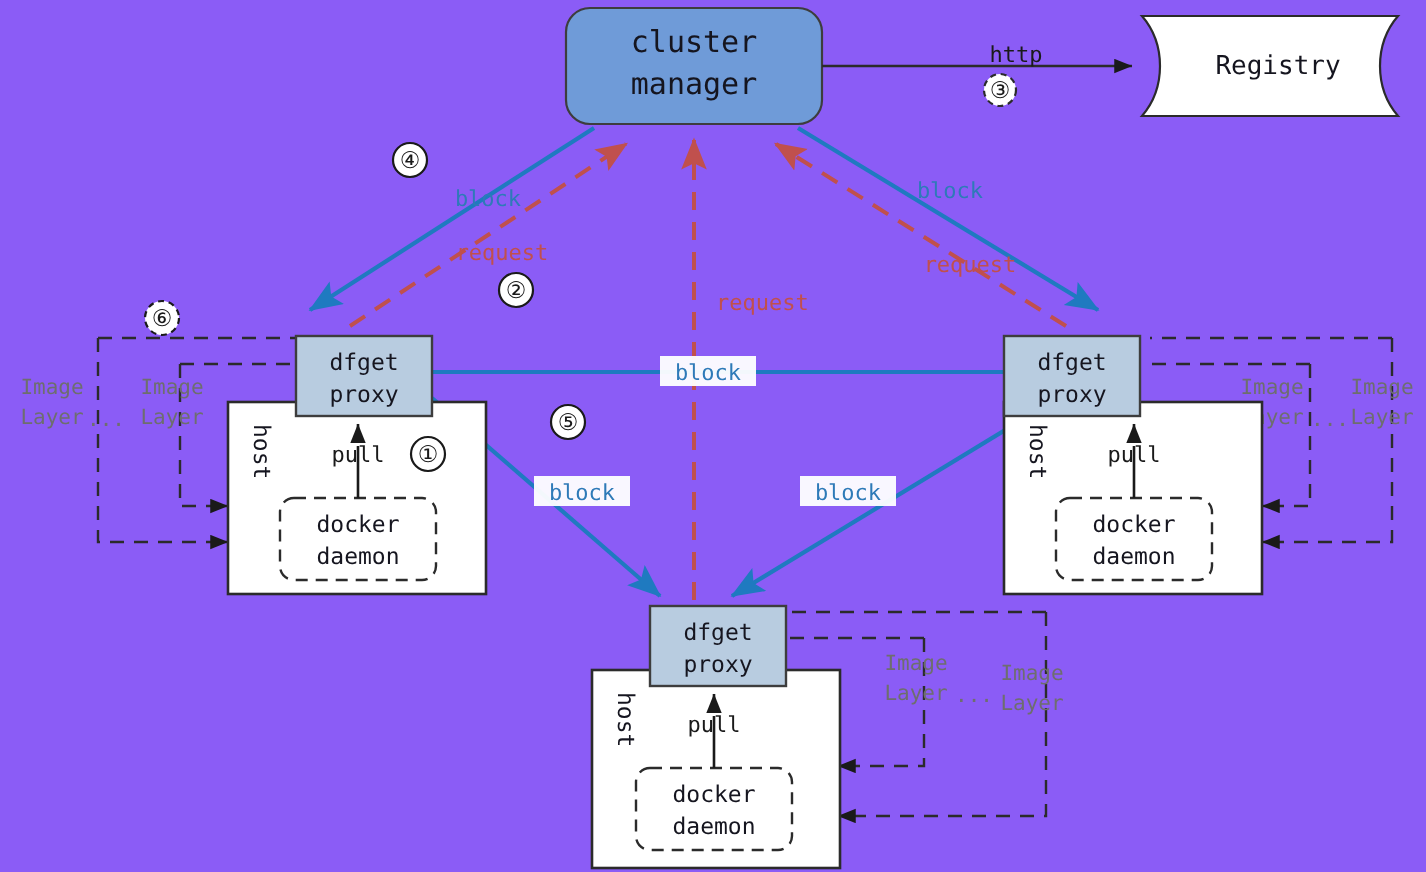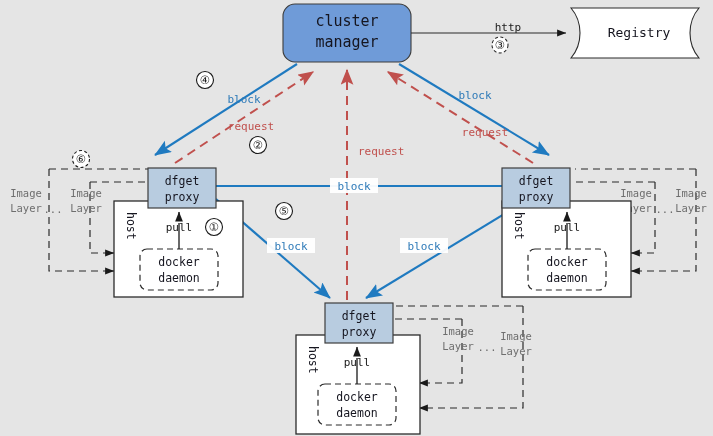--- a/index.html
+++ b/index.html
@@ -1,16 +1,16 @@
 <!DOCTYPE html>
 <html><head>
 <meta charset="utf-8">
 <style>
   html,body{margin:0;padding:0;background:#ffffff;}
-  #canvas{position:relative;width:713px;height:436px;background:#e5e5e5;
+  #canvas{position:relative;width:713px;height:436px;background:#8b5cf6;
           font-family:"DejaVu Sans Mono","Liberation Mono",monospace;overflow:hidden;}
   svg{position:absolute;left:0;top:0;width:713px;height:436px;}
   text{font-family:"DejaVu Sans Mono","Liberation Mono",monospace;}
   .lbl-blue{fill:#2e7ab8;font-size:11px;}
   .lbl-red{fill:#c0504d;font-size:11px;}
   .lbl-dark{fill:#1a1a1a;font-size:11px;}
   .lbl-gray{fill:#6e6e6e;font-size:10.5px;}
   .lbl-cm{fill:#15151f;font-size:15px;}
   .lbl-reg{fill:#15151f;font-size:13px;}
   .lbl-box{fill:#15151f;font-size:11.5px;}

